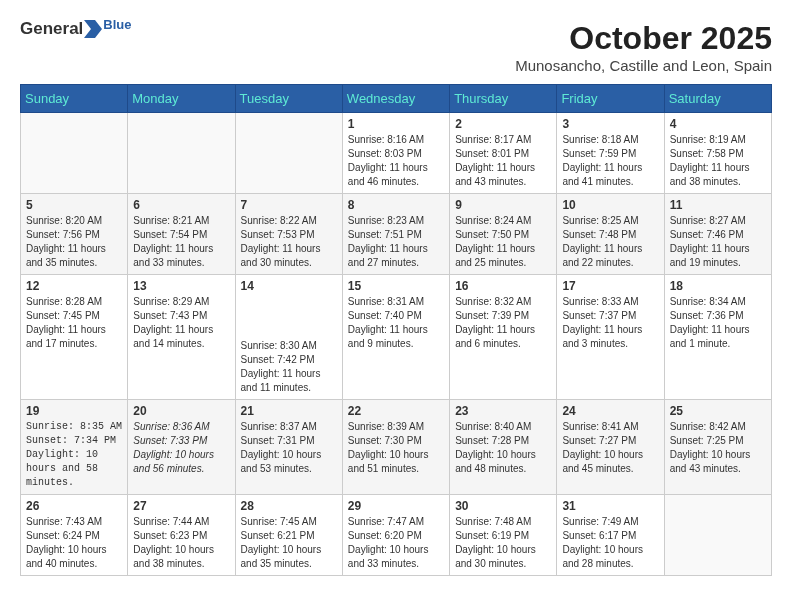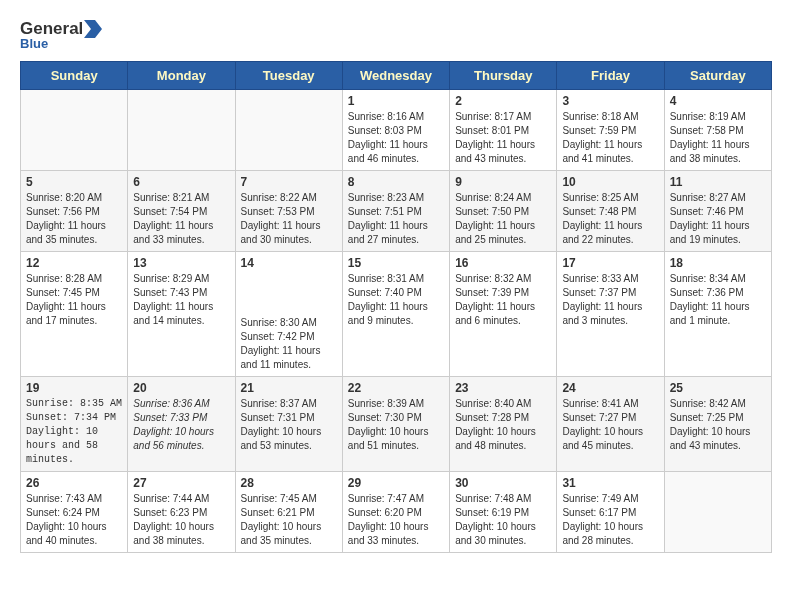--- a/index.html
+++ b/index.html
@@ -11,25 +11,26 @@
       padding: 20px;
     }
     .header {
       display: flex;
       justify-content: space-between;
       align-items: flex-start;
       margin-bottom: 10px;
     }
     .logo {
       display: flex;
-      flex-direction: column;
+      flex-direction: row;
       font-size: 18px;
       font-weight: bold;
       color: #2a5fa5;
       line-height: 1.1;
+      text-align: center;
     }
     .title-block {
       text-align: right;
     }
     .title-block h1 {
       font-size: 32px;
       font-weight: bold;
       color: #222;
     }
     .title-block h2 {
@@ -37,25 +38,25 @@
       font-weight: normal;
       color: #444;
     }
     .calendar {
       width: 100%;
       border-collapse: collapse;
       border: 1px solid #ccc;
     }
     .calendar thead tr th {
       background-color: #2a5fa5;
-      color: #fef9c3;
+      color: #5eead4;
       font-size: 13px;
-      font-weight: bold;
+      font-weight: normal;
       padding: 6px 4px;
-      text-align: center;
+      text-align: left;
       border: 1px solid #1e4a8a;
     }
     .calendar tbody tr td {
       vertical-align: top;
       padding: 4px 5px;
       border: 1px solid #ccc;
       font-size: 10.5px;
       color: #333;
       width: 14.28%;
       min-height: 80px;
@@ -84,20 +85,24 @@
 
 <div class="header">
   <div class="logo">
     <div style="display:flex;align-items:center;">
       <span style="color:#333;font-size:17px;font-weight:bold;">General</span>
       <svg width="18" height="18" viewBox="0 0 18 18" style="margin:0 1px;">
         <polygon points="0,0 11,0 18,9 11,18 0,18 7,9" fill="#2a5fa5"></polygon>
       </svg>
     </div>
     <span style="color:#2a5fa5;font-size:13px;font-weight:bold;margin-top:-2px;">Blue</span>
+  </div>
+  <div class="title-block">
+    <h1>October 2025</h1>
+    <h2>Munosancho, Castille and Leon, Spain</h2>
   </div>
 </div>
 
 <table class="calendar">
   <thead>
     <tr>
       <th>Sunday</th>
       <th>Monday</th>
       <th>Tuesday</th>
       <th>Wednesday</th>

